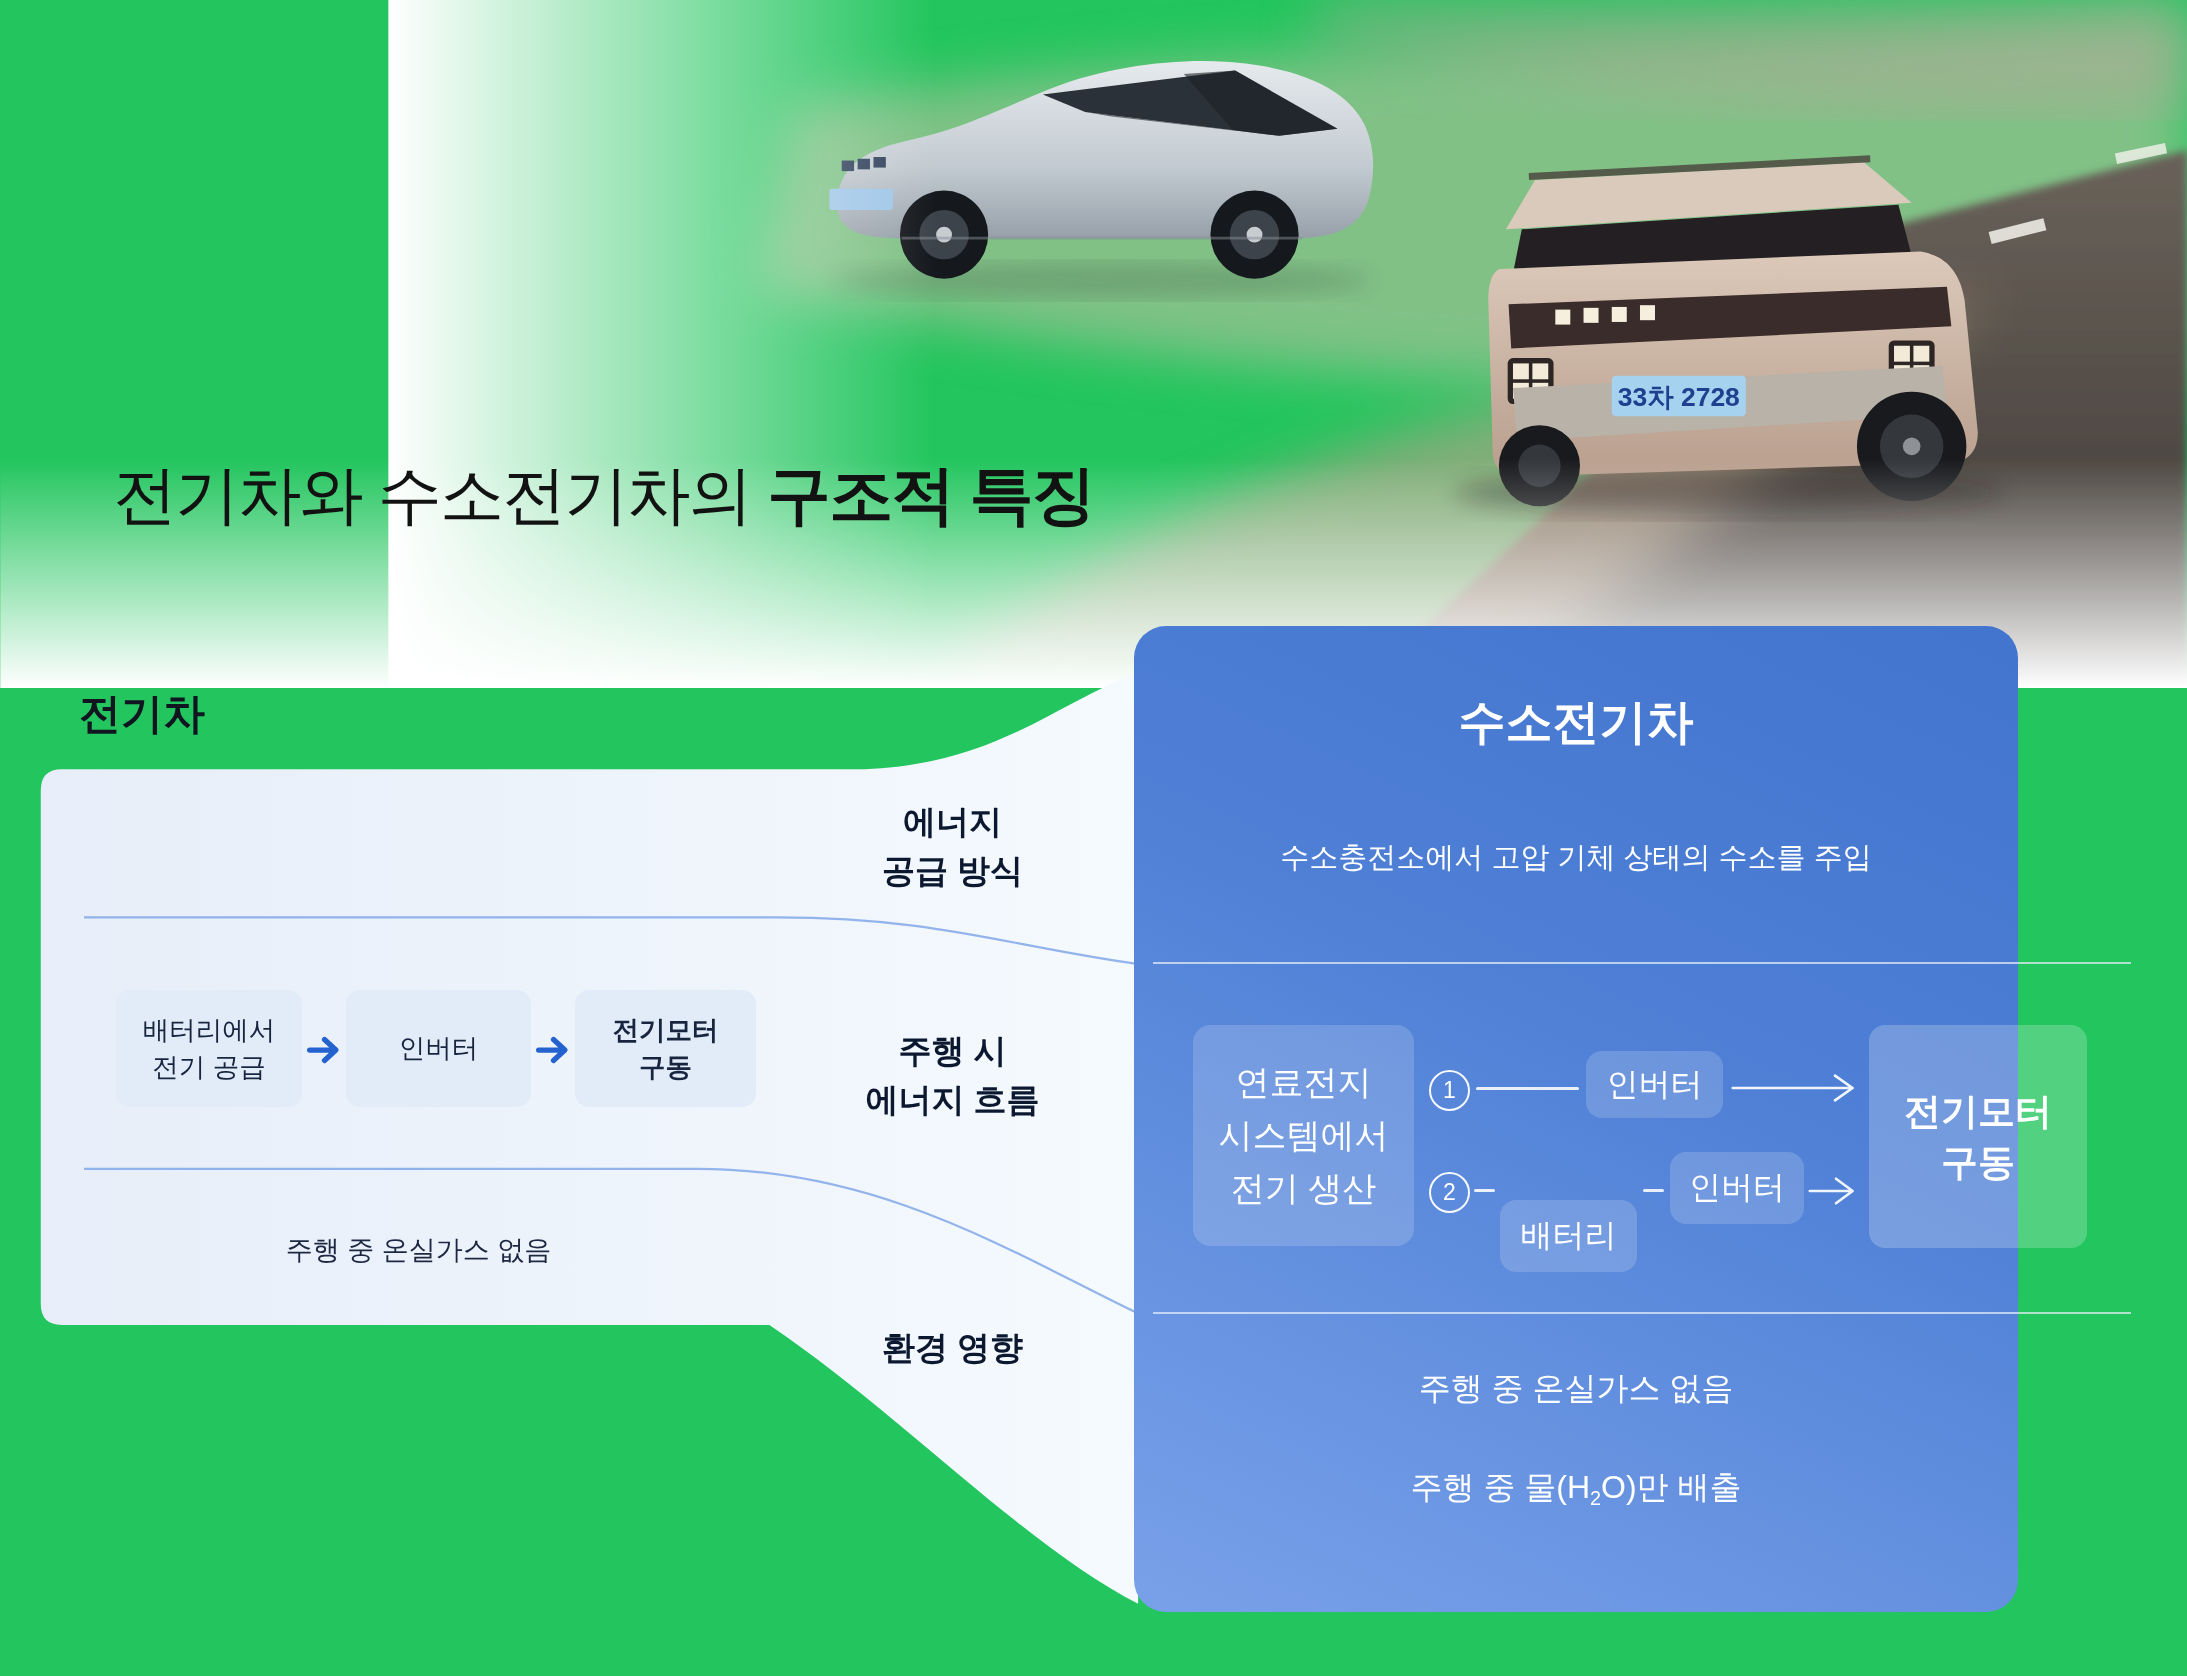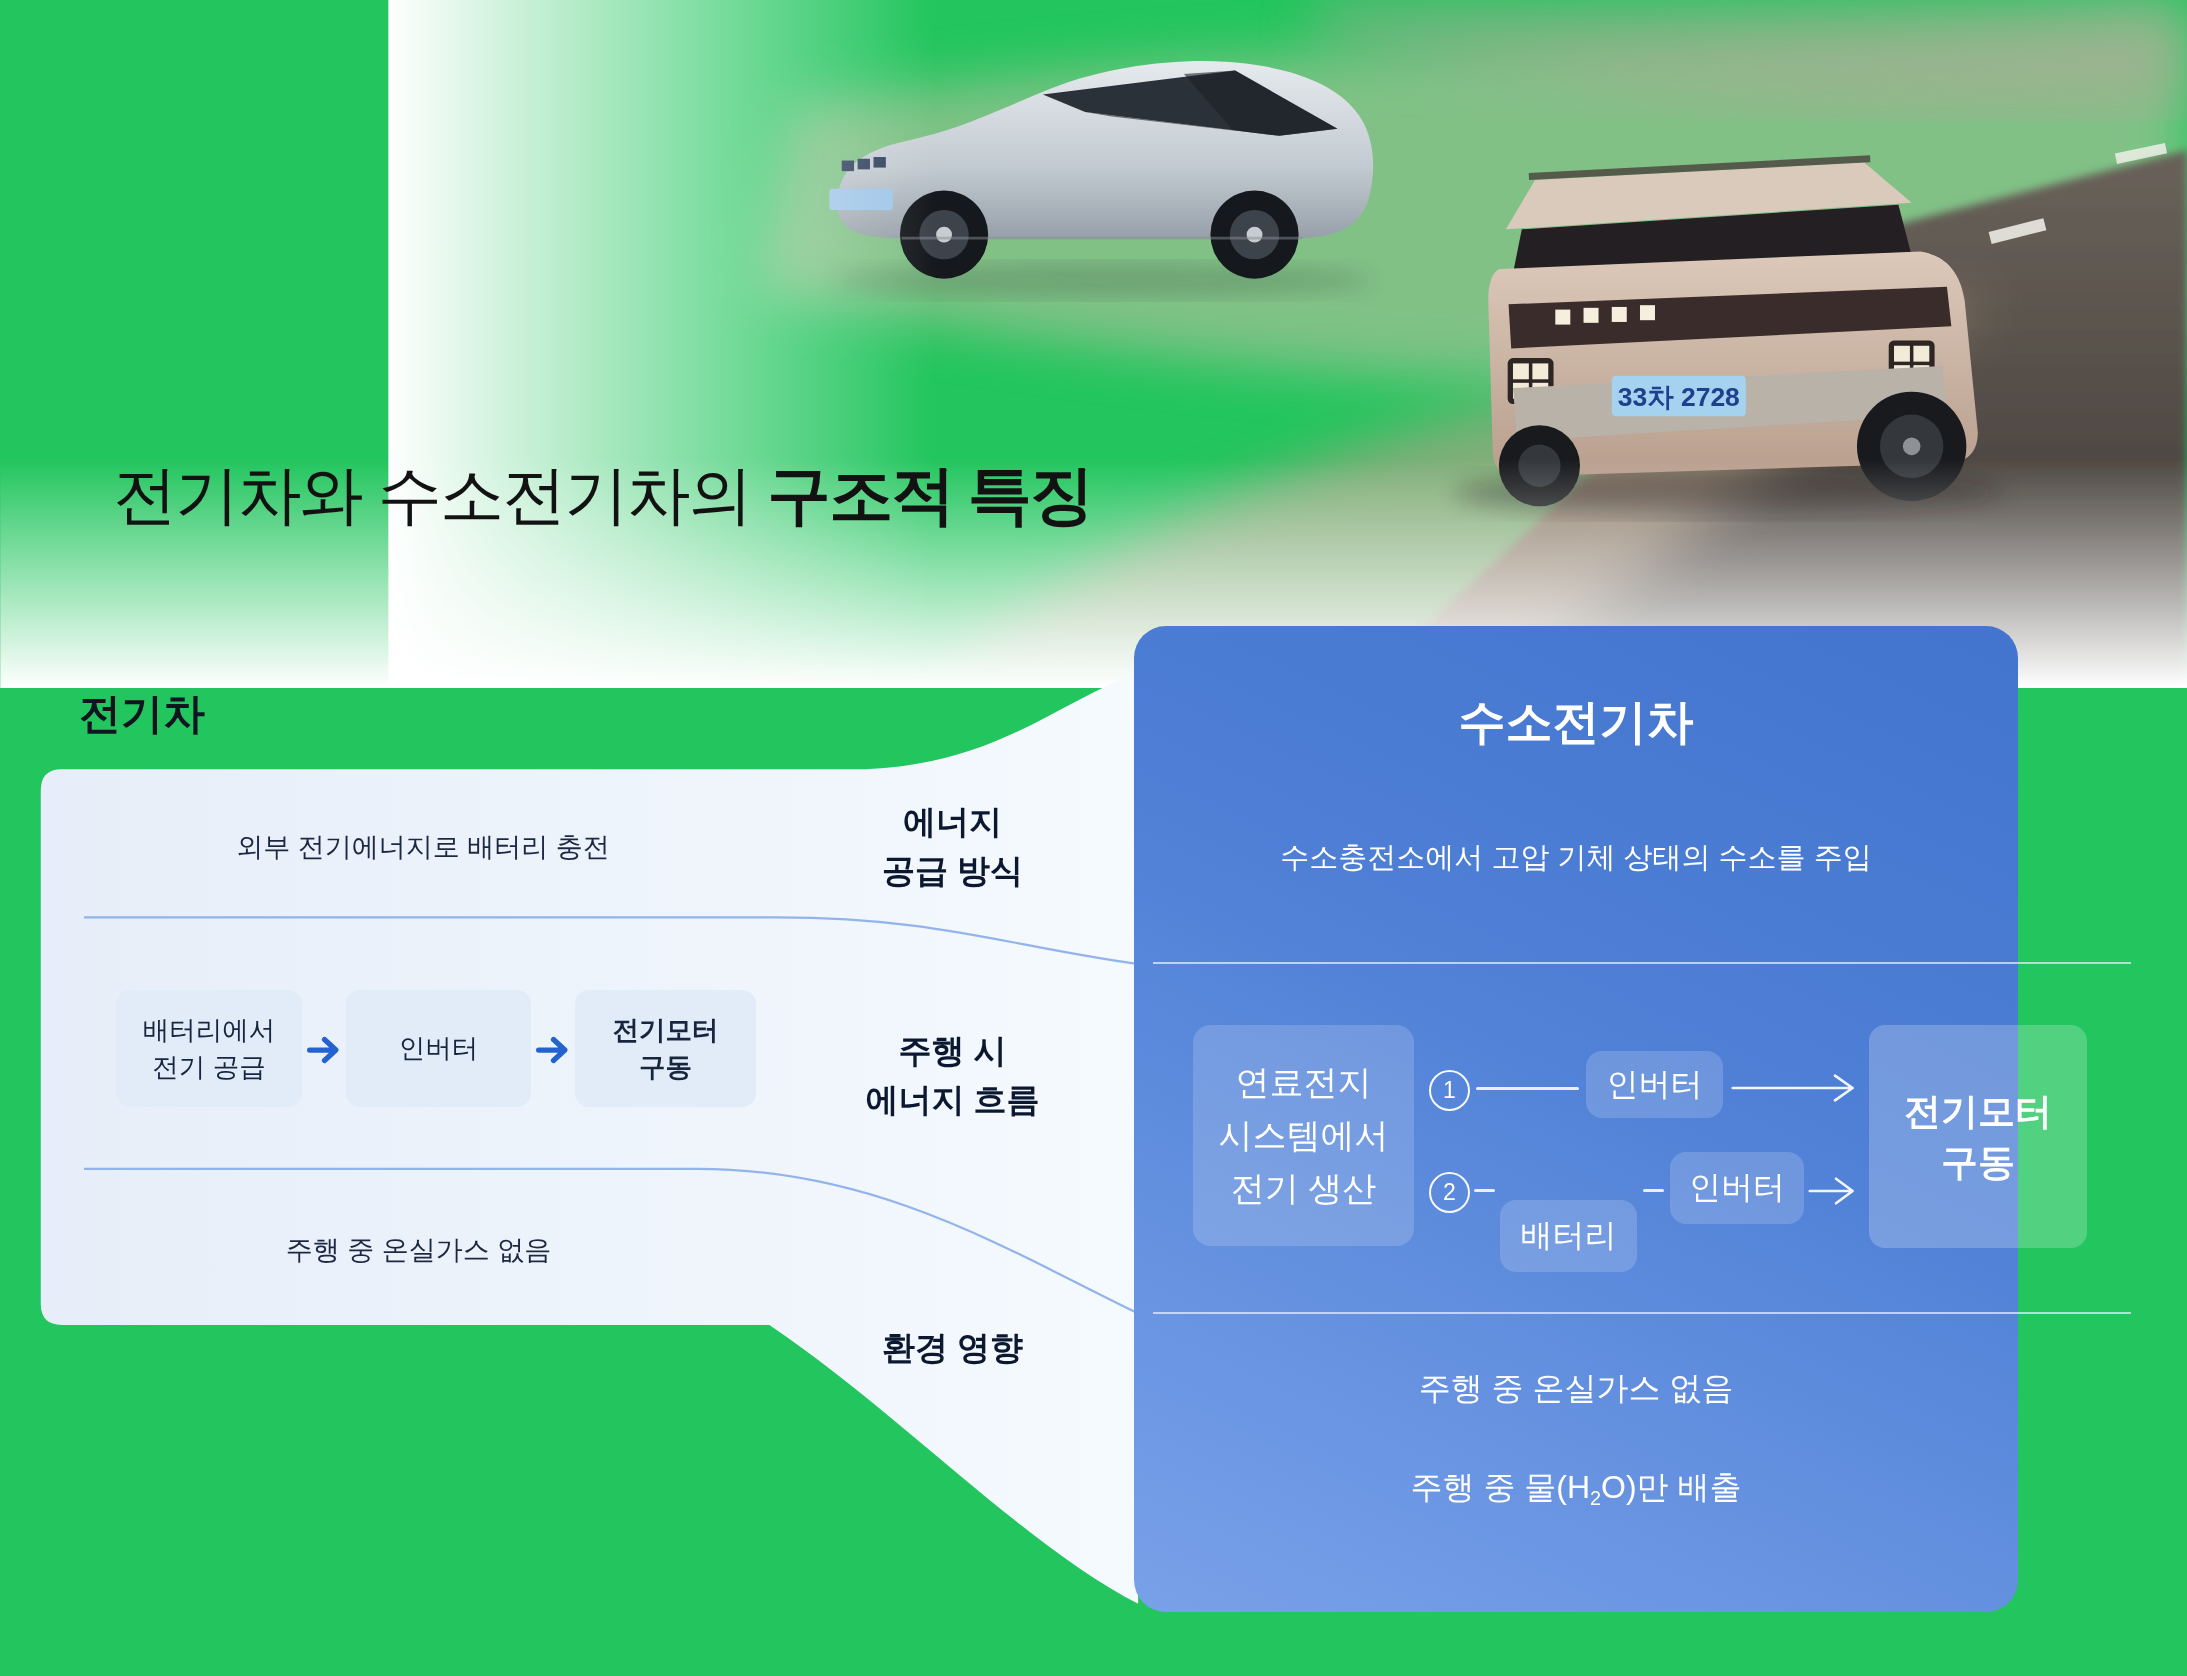--- a/index.html
+++ b/index.html
@@ -4,21 +4,21 @@
 <style>
   html,body{margin:0;padding:0;background:#fff;}
   .canvas{position:relative;width:2188px;height:1676px;overflow:hidden;background:#22c55e;
           font-family:"Liberation Sans","DejaVu Sans",sans-serif;color:#0c1830;}
   .abs{position:absolute;}
   
   #hero{left:0;top:0;width:2188px;height:688px;}
   
   #main-title{left:113px;top:452px;font-size:64px;letter-spacing:-1.8px;color:#121212;
               font-weight:500;white-space:nowrap;}
-  #main-title b{font-weight:800;font-family:Liberation Serif, serif;}
+  #main-title b{font-weight:800;}
   
   #funnel-svg{left:0;top:0;width:2188px;height:1676px;}
   
   .ev-header{left:79px;top:686px;width:715px;text-align:left;font-size:42px;font-weight:800;color:#101520;}
   .ev-row1{left:79px;top:829px;width:688px;text-align:center;font-size:27px;color:#1c2742;}
   .ev-box{top:990px;height:117px;background:#e2ecf9;border-radius:14px;display:flex;
           flex-direction:column;align-items:center;justify-content:center;
           font-size:26.5px;line-height:37px;color:#17253f;text-align:center;}
   .ev-box.bold{font-weight:800;}
   .ev-arrow{top:1034px;width:35px;height:32px;}
@@ -166,21 +166,20 @@
           <stop offset="1" stop-color="#f5fafe"></stop>
       </linearGradient>
     </defs>
     <path d="M 70,872 L 980,872 C 1130,866 1195,798 1290,762 L 1290,1818
              C 1165,1755 1015,1598 872,1502 L 70,1502 Q 46,1502 46,1478 L 46,896 Q 46,872 70,872 Z" fill="url(#paleG)"></path>
     <path d="M 95,1040 L 880,1040 C 1060,1040 1140,1072 1290,1093" fill="none" stroke="#87ace9" stroke-width="2.5" opacity=".9"></path>
     <path d="M 95,1325 L 790,1325 C 1000,1325 1150,1422 1290,1489" fill="none" stroke="#87ace9" stroke-width="2.5" opacity=".9"></path>
   </svg>
 
   <div class="abs ev-header">전기차</div>
-  <div class="abs ev-row1">외부 전기에너지로 배터리 충전</div>
 
   <div class="abs ev-box" style="left:116px;width:186px;">
     <span>배터리에서</span>
     <span>전기 공급</span>
   </div>
   <svg class="abs ev-arrow" style="left:307px;" viewBox="0 0 40 36">
     <path d="M 3,18 L 31,18 M 20,6 L 33,18 L 20,30" fill="none" stroke="#2463cf" stroke-width="6" stroke-linecap="round" stroke-linejoin="round"></path>
   </svg>
   <div class="abs ev-box" style="left:346px;width:185px;">
     <span>인버터</span>

